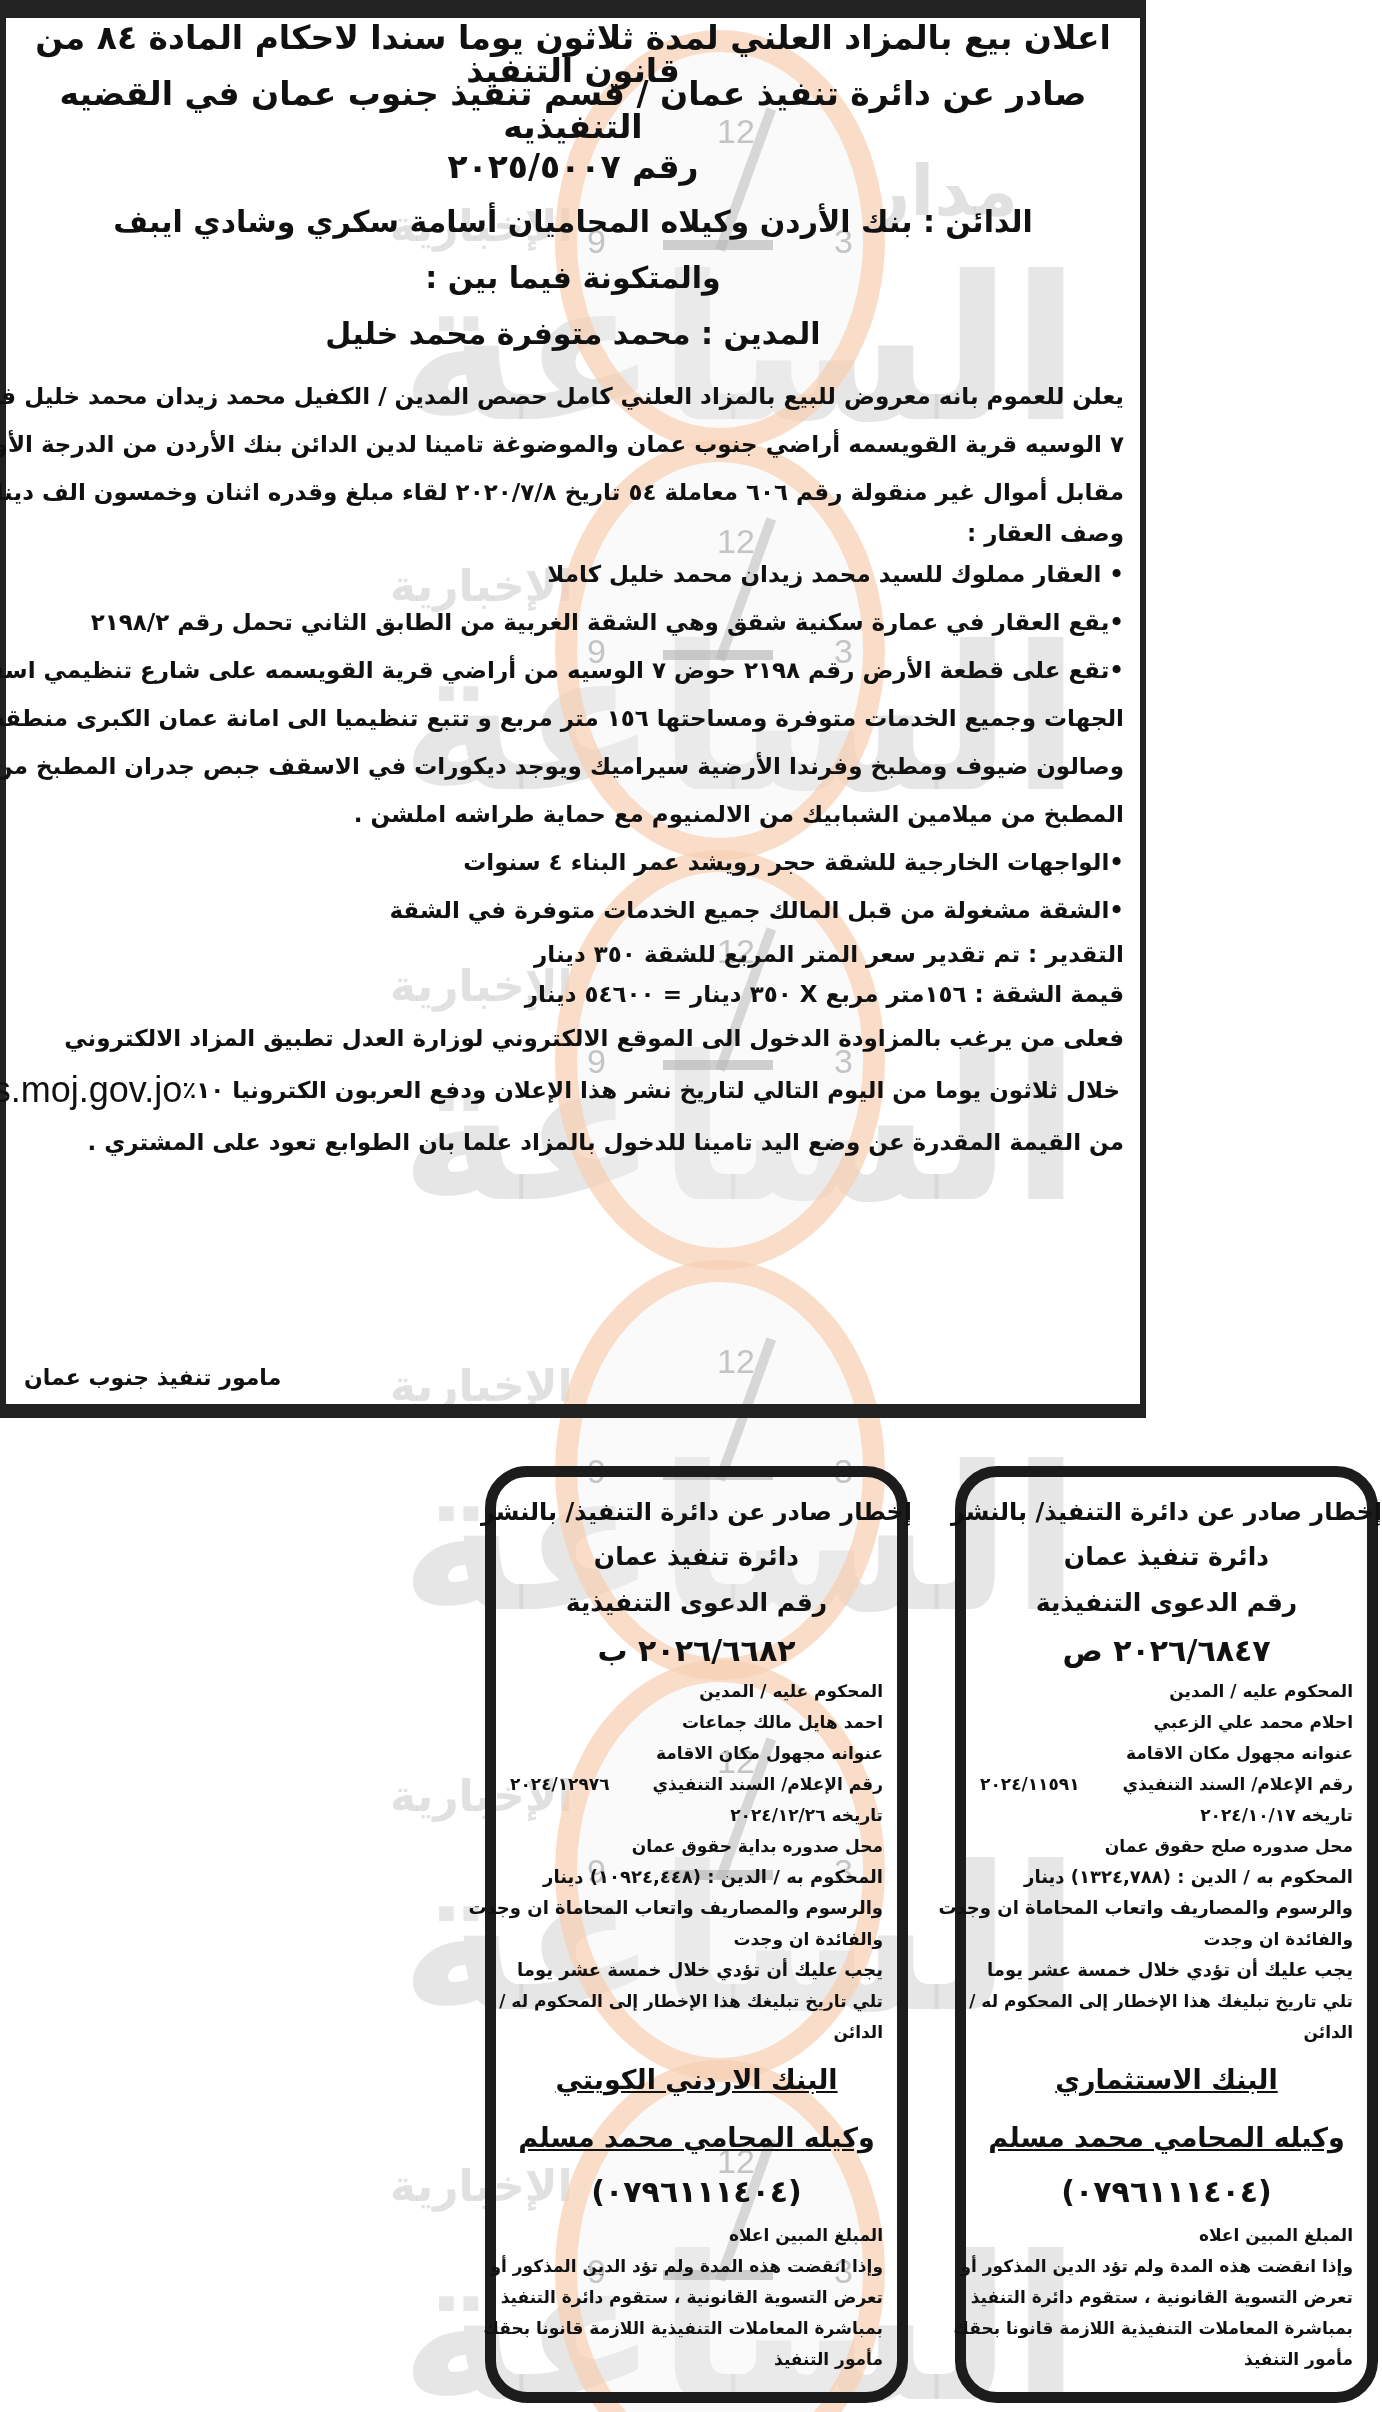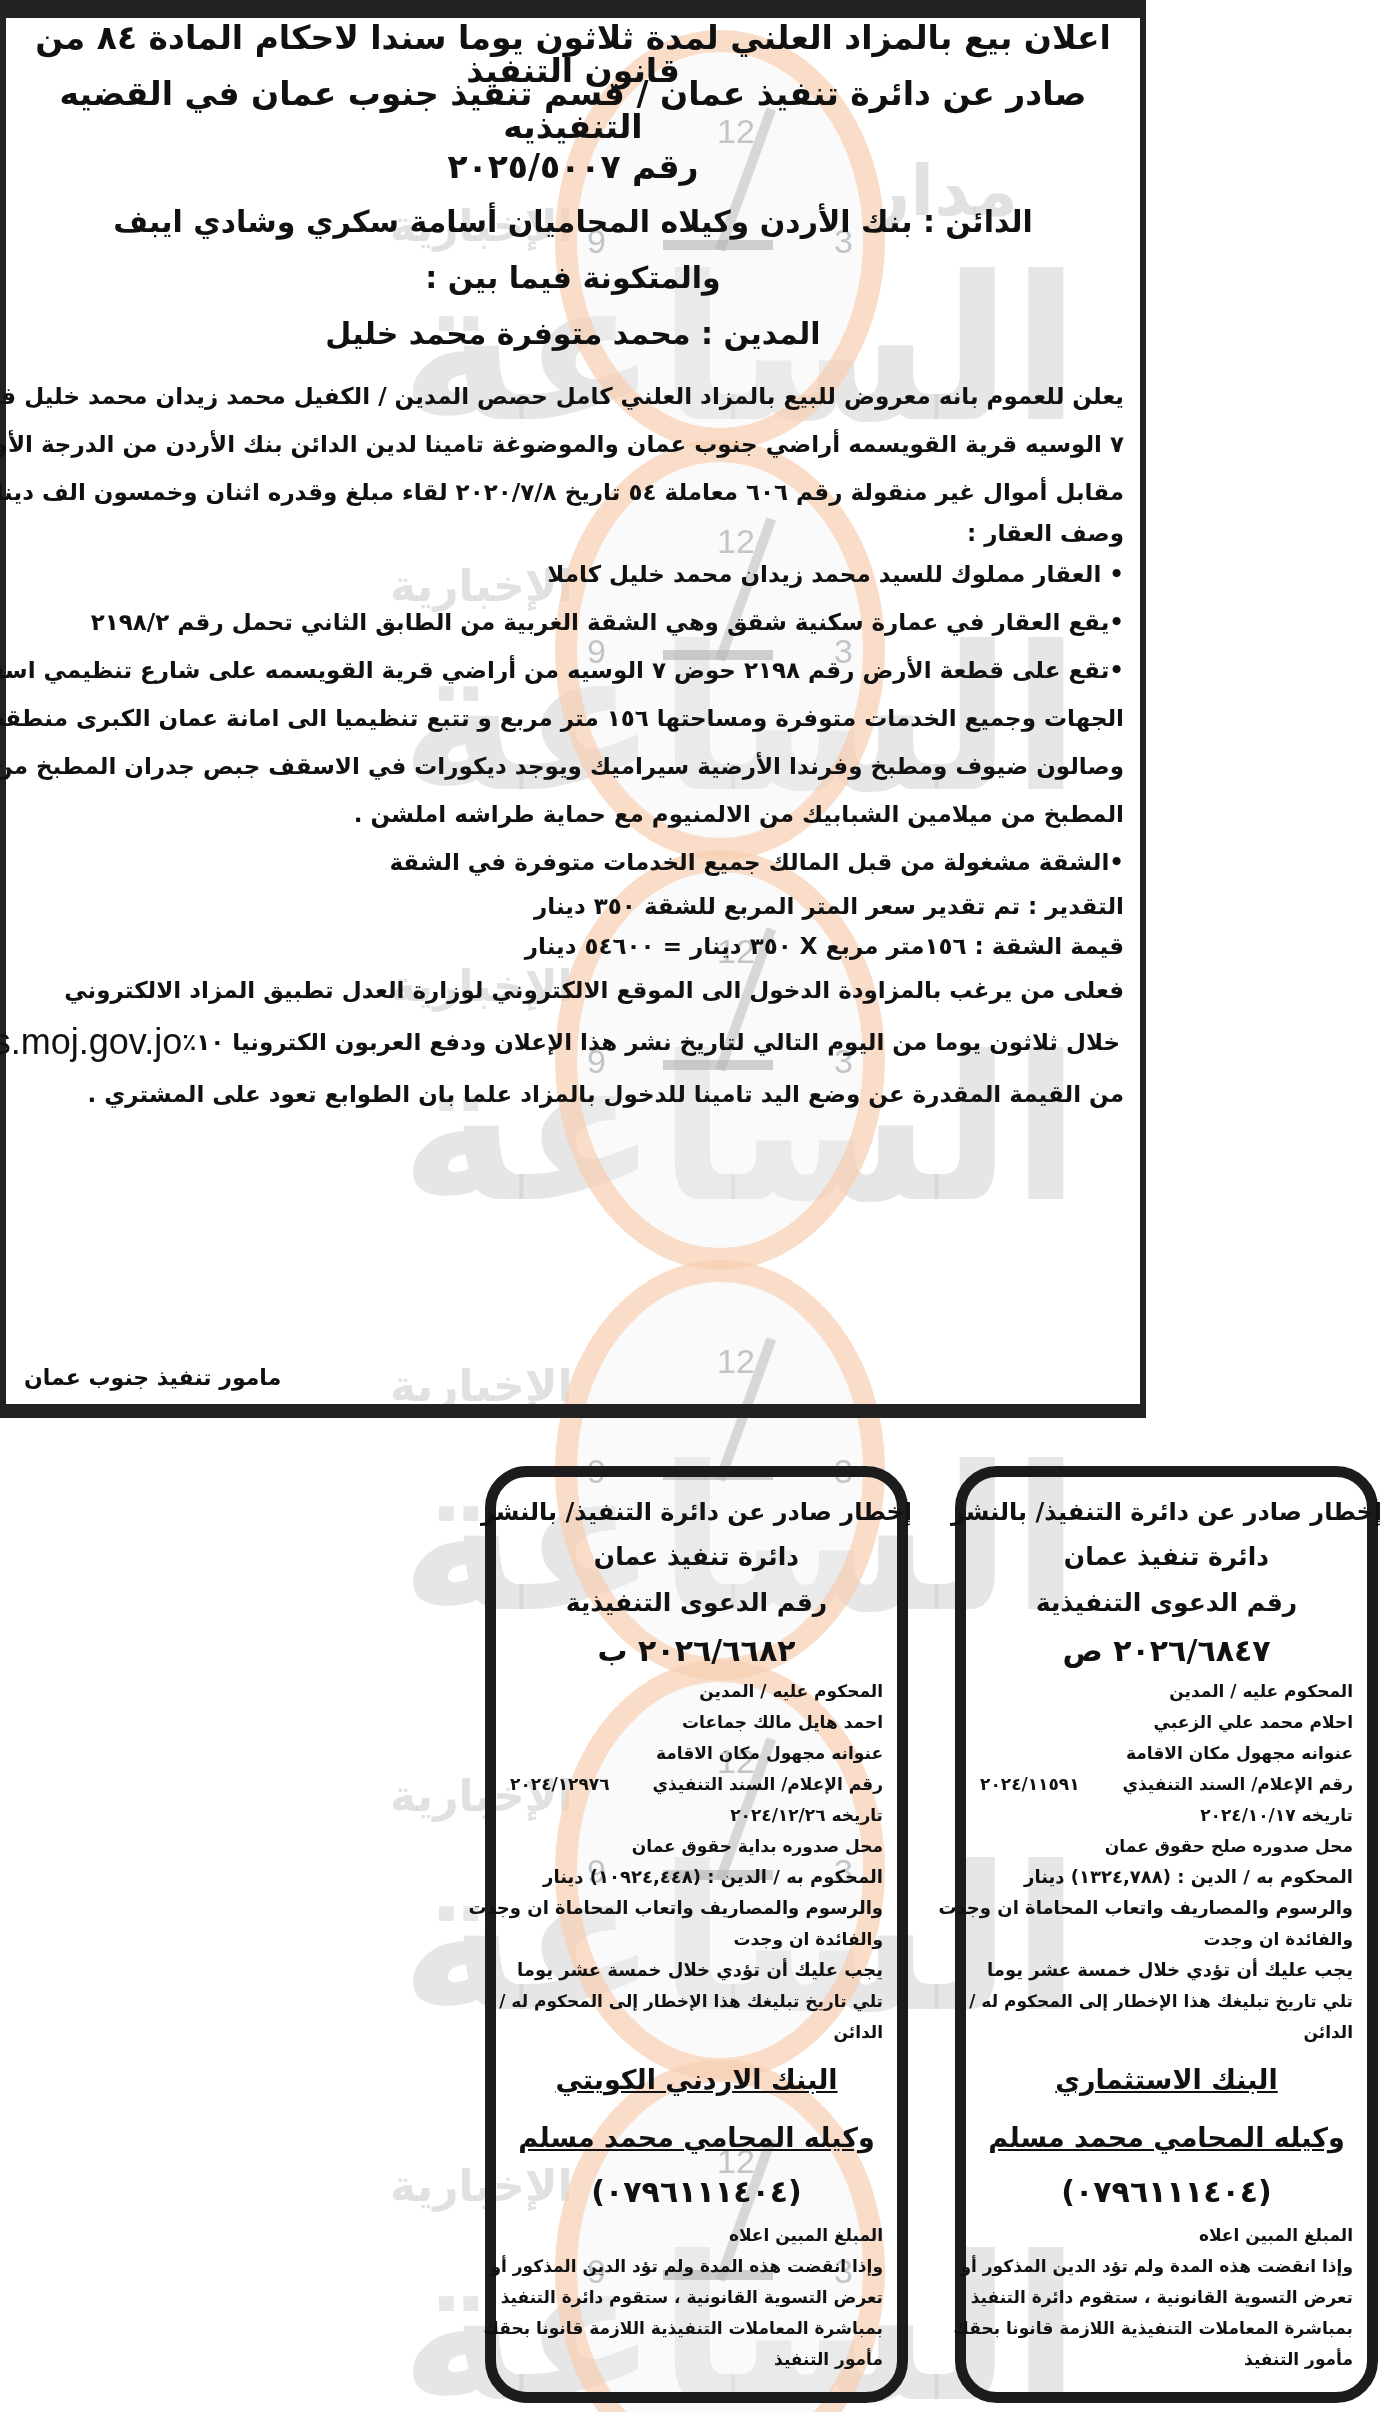--- a/index.html
+++ b/index.html
@@ -126,20 +126,21 @@
   <div class="line full">٧ الوسيه قرية القويسمه أراضي جنوب عمان والموضوغة تامينا لدين الدائن بنك الأردن من الدرجة الأولى بموجب سند تامين دين</div>
   <div class="line full">مقابل أموال غير منقولة رقم ٦٠٦ معاملة ٥٤ تاريخ ٢٠٢٠/٧/٨ لقاء مبلغ وقدره اثنان وخمسون الف دينار والفوائد والعمولات .</div>
   <div class="line" style="height:34px;">وصف العقار :</div>
 
   <div class="line">• العقار مملوك للسيد محمد زيدان محمد خليل كاملا</div>
   <div class="line">•يقع العقار في عمارة سكنية شقق وهي الشقة الغربية من الطابق الثاني تحمل رقم ٢١٩٨/٢</div>
   <div class="line full">•تقع على قطعة الأرض رقم ٢١٩٨ حوض ٧ الوسيه من أراضي قرية القويسمه على شارع تنظيمي اسفلت ١٦ متر محاطه بالابنية من جميع</div>
   <div class="line">الجهات وجميع الخدمات متوفرة ومساحتها ١٥٦ متر مربع و تتبع تنظيميا الى امانة عمان الكبرى منطقة ام قصير والمقابلين والبنيات .</div>
   <div class="line full">وصالون ضيوف ومطبخ وفرندا الأرضية سيراميك ويوجد ديكورات في الاسقف جبص جدران المطبخ من السيراميك مع الأرضية خزائن</div>
   <div class="line">المطبخ من ميلامين الشبابيك من الالمنيوم مع حماية طراشه املشن .</div>
+  <div class="line">•الواجهات الخارجية للشقة حجر رويشد عمر البناء ٤ سنوات</div>
   <div class="line">•الشقة مشغولة من قبل المالك جميع الخدمات متوفرة في الشقة</div>
 
   <div class="line" style="height:40px;">التقدير : تم تقدير سعر المتر المربع للشقة ٣٥٠ دينار</div>
   <div class="line" style="height:40px;">قيمة الشقة : ١٥٦متر مربع X ٣٥٠ دينار = ٥٤٦٠٠ دينار</div>
   <div class="line">فعلى من يرغب بالمزاودة الدخول الى الموقع الالكتروني لوزارة العدل تطبيق المزاد الالكتروني</div>
   <div class="line" style="height:56px;">
     <span class="url">https://auctions.moj.gov.jo</span>
     <span style="margin-right:4px; order:-1;">خلال ثلاثون يوما من اليوم التالي لتاريخ نشر هذا الإعلان ودفع العربون الكترونيا ١٠٪</span>
   </div>
   <div class="line">من القيمة المقدرة عن وضع اليد تامينا للدخول بالمزاد علما بان الطوابع تعود على المشتري .</div>

